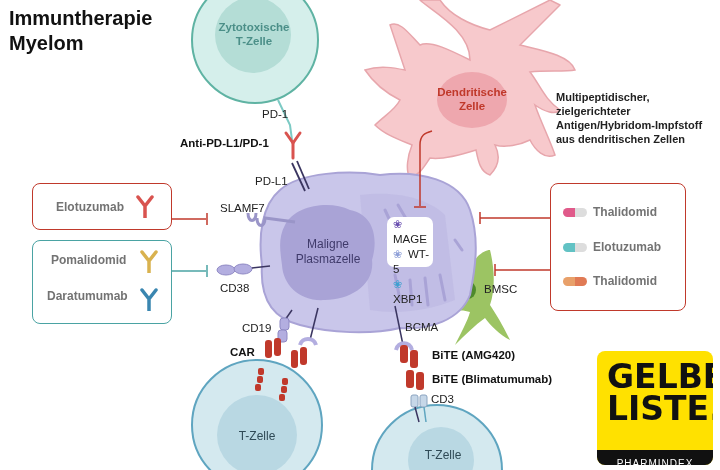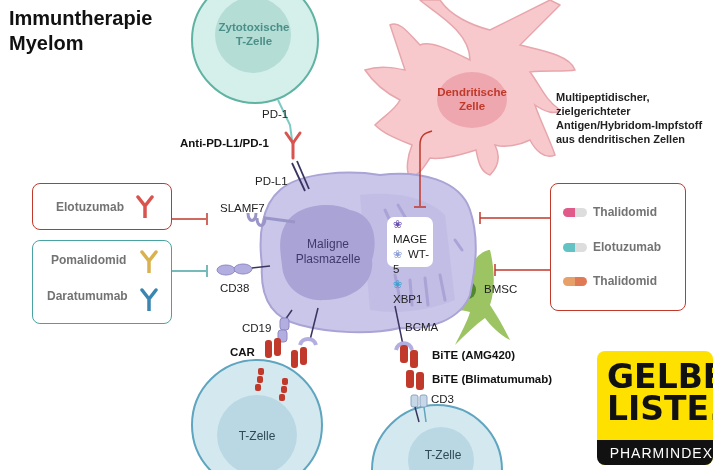--- a/index.html
+++ b/index.html
@@ -6,21 +6,21 @@
   body{width:720px;height:470px;position:relative;overflow:hidden;font-family:"Liberation Sans",sans-serif;}
   svg{position:absolute;left:0;top:0;}
   .title{position:absolute;left:9px;top:6px;font-weight:bold;font-size:20px;line-height:25px;color:#111;}
   .t{font-family:"Liberation Sans",sans-serif;}
   .lbl{font-size:11.5px;fill:#222;}
   .blbl{font-size:11.5px;font-weight:bold;fill:#111;}
   .box{position:absolute;background:#fff;border-radius:8px;}
   .boxtxt{position:absolute;font-weight:bold;font-size:12px;color:#737373;}
   .logo{position:absolute;left:597px;top:351px;width:116px;height:114px;border-radius:8px;overflow:hidden;background:#ffe100;}
   .logo .l1{position:absolute;left:10px;top:10px;font-size:33px;line-height:32px;font-weight:900;color:#111;letter-spacing:0px;font-family:"DejaVu Sans",sans-serif;}
-  .logo .bar{position:absolute;left:0;bottom:0;width:116px;height:25px;background:#111;color:#fff;font-size:14px;line-height:27px;text-align:right;letter-spacing:1px;}
+  .logo .bar{position:absolute;left:0;bottom:0;width:116px;height:15px;background:#111;color:#fff;font-size:10px;line-height:27px;text-align:center;letter-spacing:1px;}
   .antigen{position:absolute;left:387px;top:217px;width:46px;height:50px;background:#fff;border-radius:7px;}
   .antigen div{font-size:11.5px;line-height:15px;color:#222;padding-left:6px;}
   .ag-icon{display:inline-block;width:12px;font-size:11px;margin-right:3px;}
 </style>
 </head>
 <body>
 
 <svg width="720" height="470" viewBox="0 0 720 470">
 
   <g>

